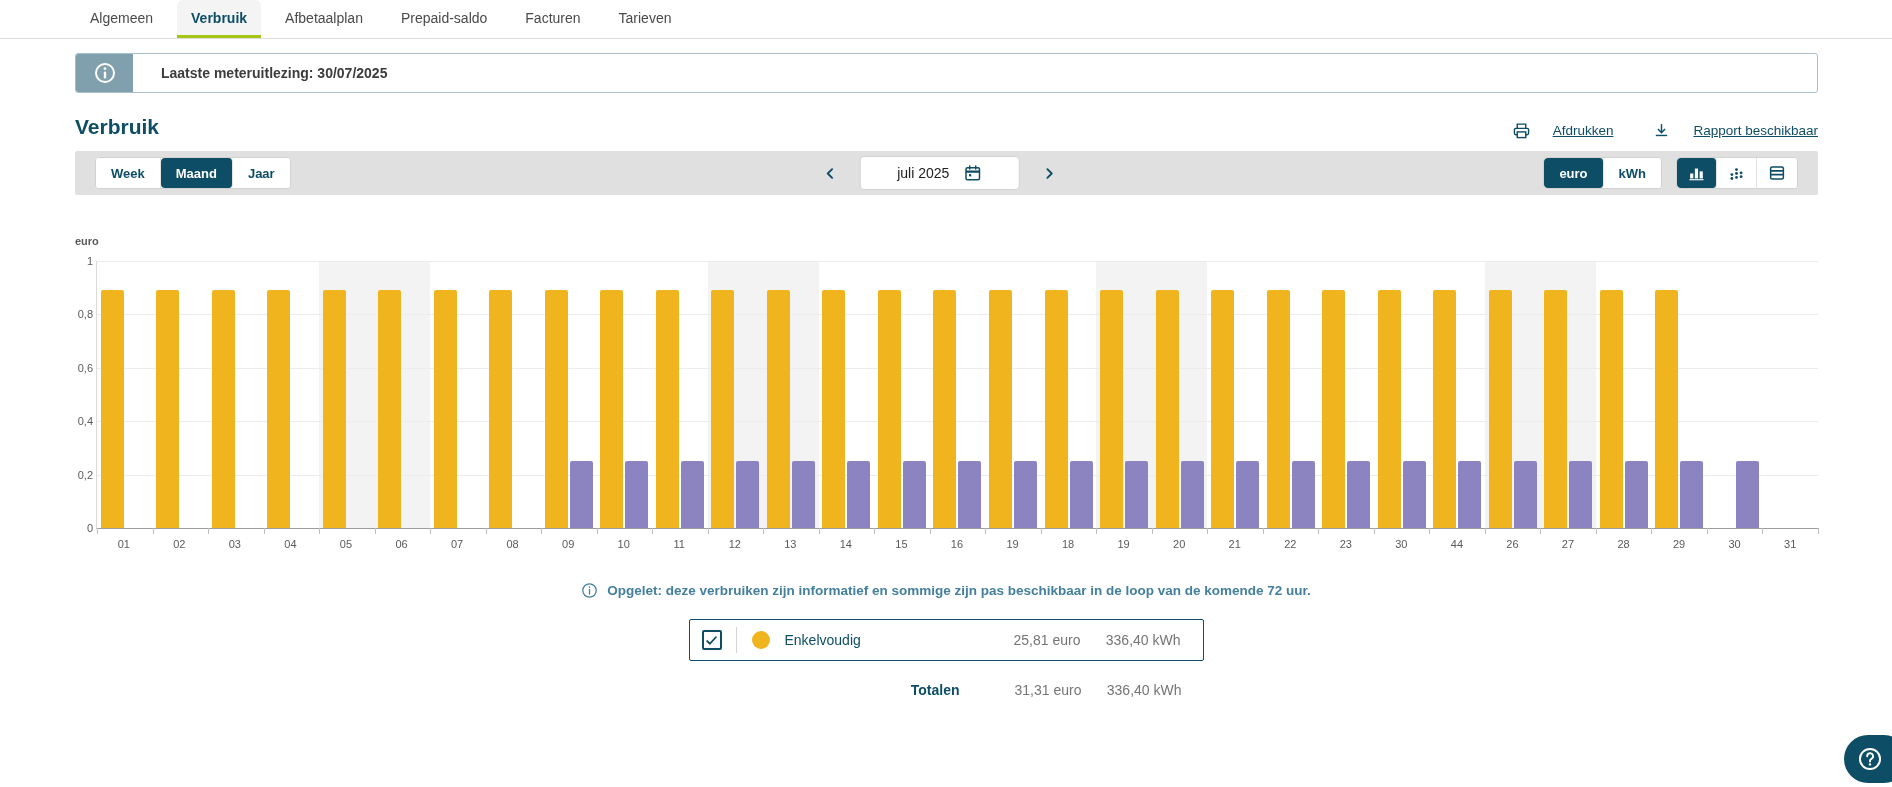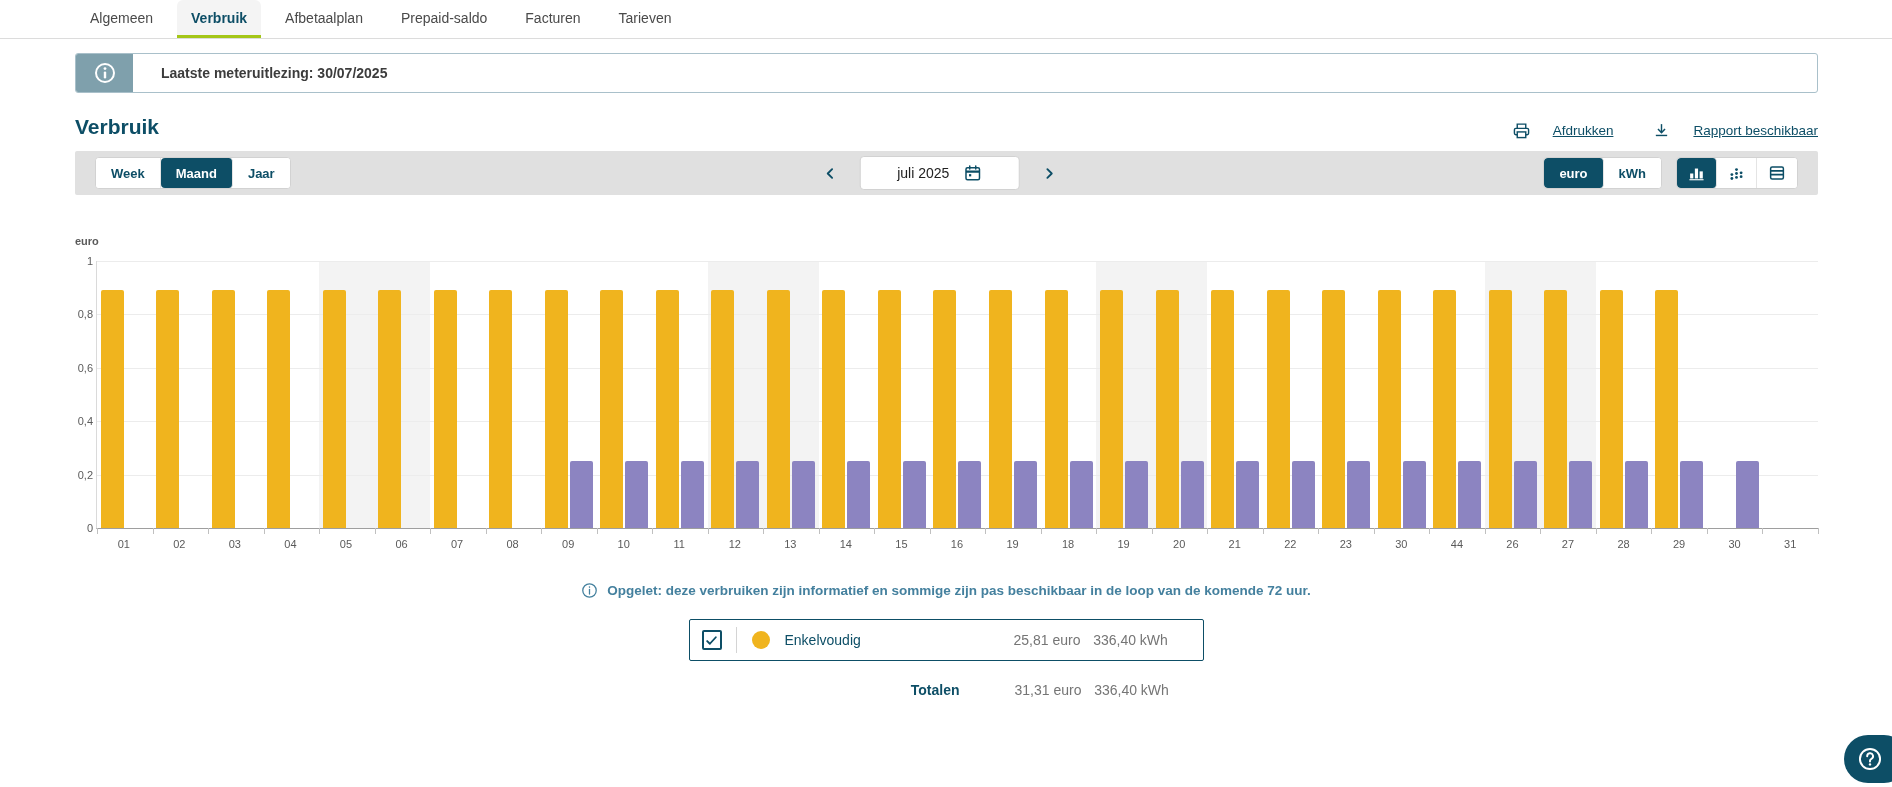--- a/index.html
+++ b/index.html
@@ -74,21 +74,21 @@
   
   .legend { width: 515px; margin: 20px auto 0; }
   .lrow { display: flex; align-items: center; height: 42px; border: 1px solid #0d4e66;
     border-radius: 2px; padding: 0 22px 0 12px; margin-bottom: 9px; background: #fff; }
   .cbx { width: 20px; height: 20px; border: 2px solid #0d4e66; border-radius: 2px;
     display: flex; align-items: center; justify-content: center; cursor: pointer; flex: none; }
   .ldiv { width: 1px; height: 26px; background: #d4d4d4; margin: 0 15px 0 14px; flex: none; }
   .dot { width: 18px; height: 18px; border-radius: 50%; margin-right: 15px; flex: none; }
   .lname { color: #0d4e66; font-size: 14px; flex: 1; }
   .val-euro { width: 110px; text-align: right; color: #757575; font-size: 14px; }
-  .val-kwh { width: 100px; text-align: center; color: #757575; font-size: 14px; }
+  .val-kwh { width: 100px; text-align: right; color: #757575; font-size: 14px; }
   .totrow { display: flex; align-items: center; padding: 12px 22px 0 12px; }
   .totlab { flex: 1; text-align: right; color: #0d4e66; font-weight: bold; font-size: 14px;
     padding-right: 12px; }
 
   
   .helpfab { position: fixed; right: -16px; bottom: 4px; width: 64px; height: 48px;
     background: #0d4e66; border: none; border-radius: 24px; cursor: pointer;
     display: flex; align-items: center; padding-left: 13px; }
 </style>
 </head>

